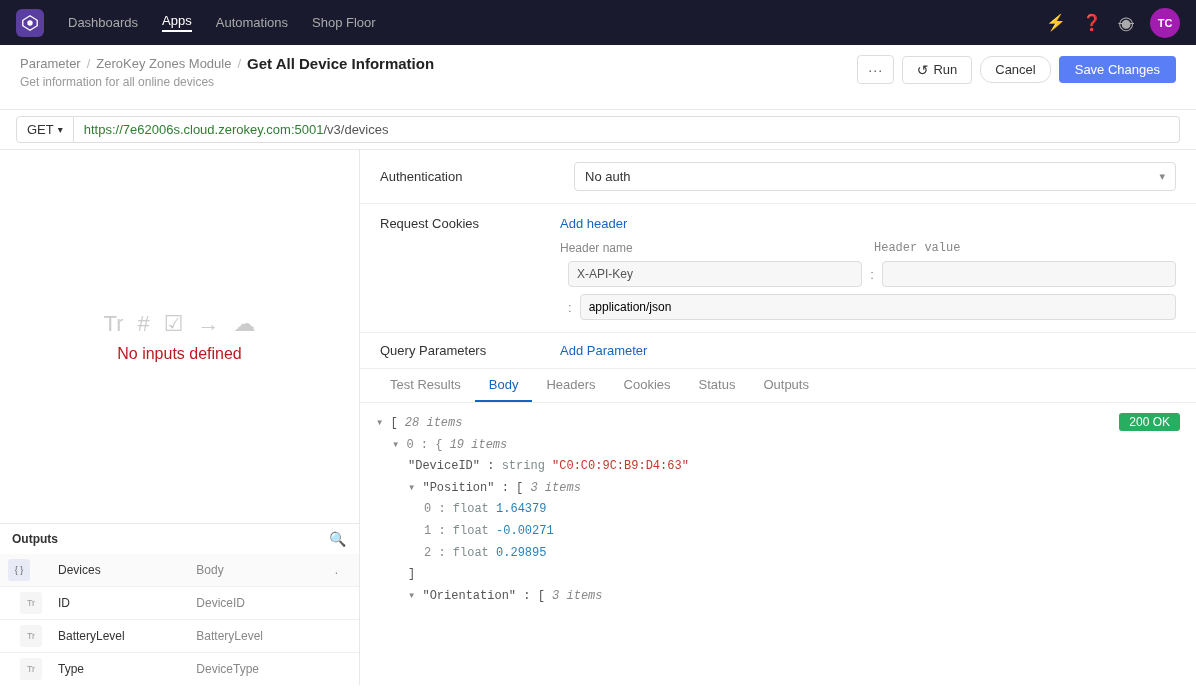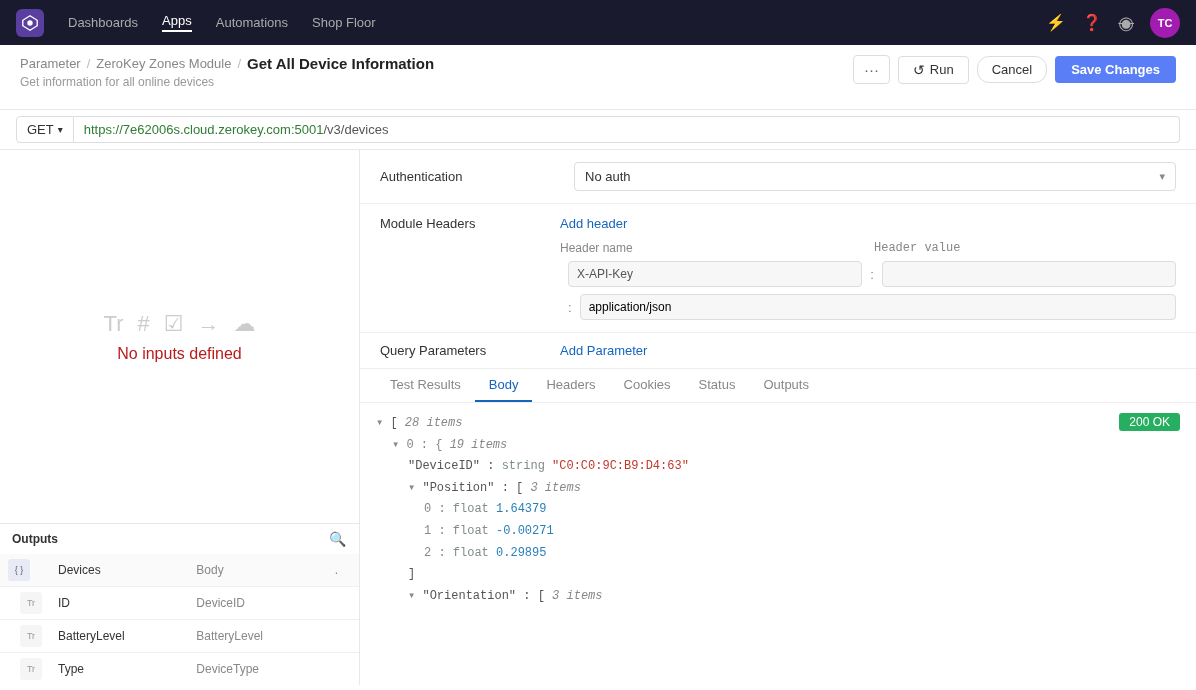--- a/index.html
+++ b/index.html
@@ -38,21 +38,21 @@
     </div>
     <div style="color:#999;font-size:12px;margin-top:3px;">Get information for all online devices</div>
   </div>
   <div style="display:flex;align-items:center;gap:8px;">
     <button style="background:none;border:1px solid #ddd;border-radius:4px;padding:5px 10px;cursor:pointer;color:#666;font-size:15px;">···</button>
     <button style="background:#fff;border:1px solid #ddd;border-radius:4px;padding:5px 14px;cursor:pointer;display:flex;align-items:center;gap:5px;color:#333;font-size:13px;">
       <span style="font-size:14px;">↺</span>
       <span>Run</span>
     </button>
     <button style="background:#fff;border:1px solid #ddd;border-radius:12px;padding:5px 14px;cursor:pointer;color:#333;font-size:13px;">Cancel</button>
-    <button style="background:#5a7ef5;border:none;border-radius:4px;padding:6px 16px;cursor:pointer;color:#fff;font-size:13px;font-weight:700;text-align:right;">Save Changes</button>
+    <button style="background:#5a7ef5;border:none;border-radius:4px;padding:6px 16px;cursor:pointer;color:#fff;font-size:13px;font-weight:400;text-align:right;">Save Changes</button>
   </div>
 </div>
 
 <div style="display:flex;align-items:center;border-bottom:1px solid #e8e8e8;padding:6px 16px;gap:0;background:#fff;">
   <div style="border:1px solid #ddd;border-radius:4px 0 0 4px;padding:5px 10px;background:#fff;color:#333;font-size:13px;cursor:pointer;display:flex;align-items:center;gap:4px;">
     <span>GET</span>
     <span style="font-size:10px;">▾</span>
   </div>
   <div style="flex:1;padding:5px 10px;border:1px solid #ddd;border-left:none;font-size:13px;display:flex;align-items:center;border-radius:0 4px 4px 0;">
     <span style="color:#2e7d32;font-weight:500;">https://7e62006s.cloud.zerokey.com:5001</span>
@@ -124,21 +124,21 @@
     <div style="padding:12px 20px;border-bottom:1px solid #eee;display:flex;align-items:center;gap:54px;">
       <span style="font-size:13px;color:#333;font-weight:500;width:140px;">Authentication</span>
       <div style="flex:1;display:flex;align-items:center;justify-content:space-between;border:1px solid #ddd;border-radius:4px;padding:6px 10px;background:#fff;cursor:pointer;">
         <span>No auth</span>
         <span style="color:#888;font-size:11px;">▾</span>
       </div>
     </div>
 
     <div style="padding:12px 20px;border-bottom:1px solid #eee;">
       <div style="display:flex;align-items:center;gap:40px;margin-bottom:10px;">
-        <span style="font-size:13px;color:#333;font-weight:500;width:140px;">Module Headers</span>
+        <span style="font-size:13px;color:#333;font-weight:500;width:140px;">Request Cookies</span>
         <a style="color:#1565c0;font-size:13px;cursor:pointer;text-decoration:none;">Add header</a>
       </div>
       <div style="display:flex;gap:12px;padding-left:180px;margin-bottom:6px;">
         <span style="font-size:12px;color:#888;flex:1;">Header name</span>
         <span style="font-size:12px;color:#888;flex:1;font-family:Liberation Mono, monospace;">Header value</span>
       </div>
 
       <div style="display:flex;align-items:center;gap:8px;margin-bottom:7px;">
         <div style="width:180px;"></div>
         <input style="flex: 1 1 0%; border: 1px solid rgb(221, 221, 221); border-radius: 4px; padding: 5px 8px; font-size: 12px; background: rgb(247, 247, 247); color: rgb(85, 85, 85);" value="X-API-Key" readonly="">

